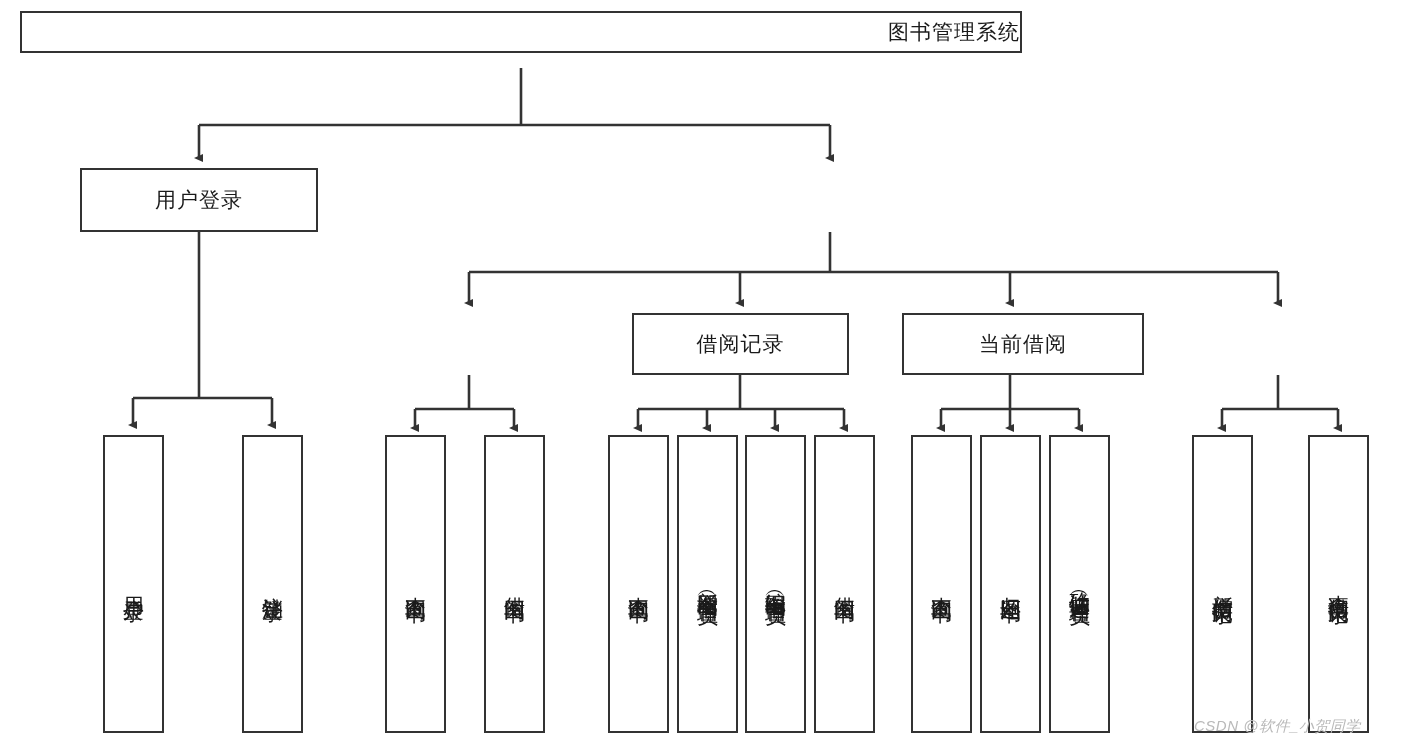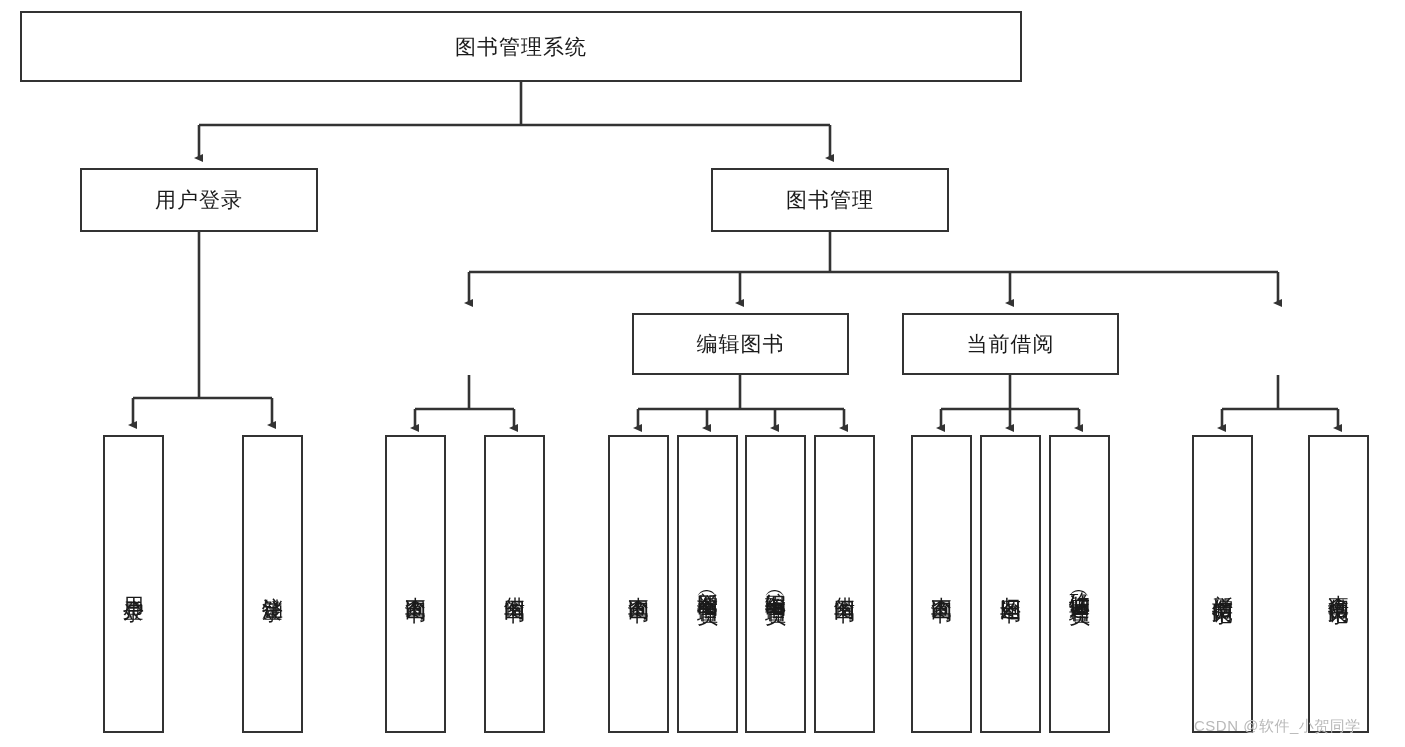--- a/index.html
+++ b/index.html
@@ -114,35 +114,32 @@
       <path d="M1010,409 L1010,428" marker-end="url(#arrow)"></path>
       <path d="M1079,409 L1079,428" marker-end="url(#arrow)"></path>
 
       <path d="M1278,375 L1278,409"></path>
       <path d="M1222,409 L1338,409"></path>
       <path d="M1222,409 L1222,428" marker-end="url(#arrow)"></path>
       <path d="M1338,409 L1338,428" marker-end="url(#arrow)"></path>
     </g>
   </svg>
 
-  <div class="node root horiz" style="left:20px; top:11px; width:1002px; height:71px;">
+  <div class="node root horiz" style="left:20px; top:11px; width:1002px; height:42px;justify-content:flex-end;">
     <span>图书管理系统</span>
   </div>
 
   <div class="node horiz" style="left:80px; top:168px; width:238px; height:64px;">
     <span>用户登录</span>
   </div>
-  <div class="node horiz" style="left:711px; top:168px; width:238px; height:64px;">
-    <span>图书管理</span>
-  </div>
 
   <div class="node horiz" style="left:632px; top:313px; width:217px; height:62px;">
-    <span>编辑图书</span>
+    <span>借阅记录</span>
   </div>
-  <div class="node horiz" style="left:902px; top:313px; width:217px; height:62px;">
+  <div class="node horiz" style="left:902px; top:313px; width:242px; height:62px;">
     <span>当前借阅</span>
   </div>
 
   <div class="node leaf" style="left:103px; top:435px; width:61px; height:298px;">
     <span class="vtext">用户登录</span>
   </div>
   <div class="node leaf" style="left:242px; top:435px; width:61px; height:298px;">
     <span class="vtext">注销登录</span>
   </div>
 
@@ -176,15 +173,15 @@
     <span class="vtext">确认归还（管理员）</span>
   </div>
 
   <div class="node leaf" style="left:1192px; top:435px; width:61px; height:298px;">
     <span class="vtext">新增借阅记录</span>
   </div>
   <div class="node leaf" style="left:1308px; top:435px; width:61px; height:298px;">
     <span class="vtext">查询借阅记录</span>
   </div>
 
-  <div class="watermark" style="left:1194px; top:717px;">CSDN @软件_小贺同学</div>
+  <div class="watermark" style="left:1194px; top:717px;font-style:italic;">CSDN @软件_小贺同学</div>
 
 </div>
 
 </body></html>

